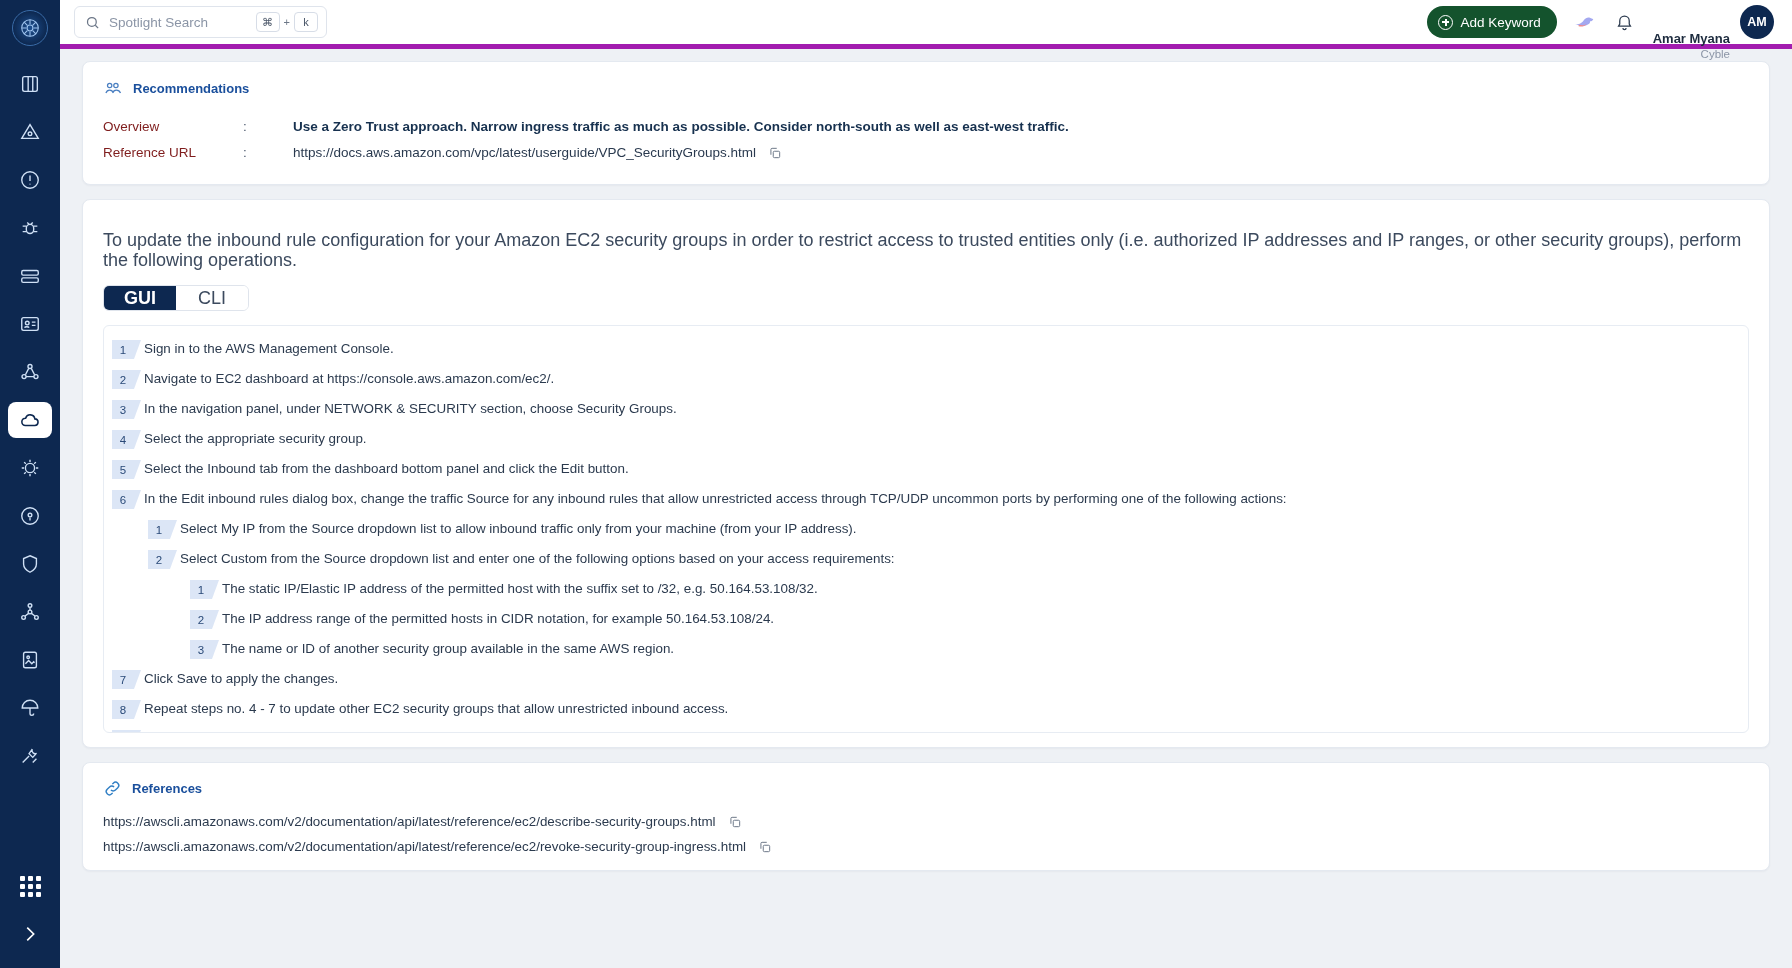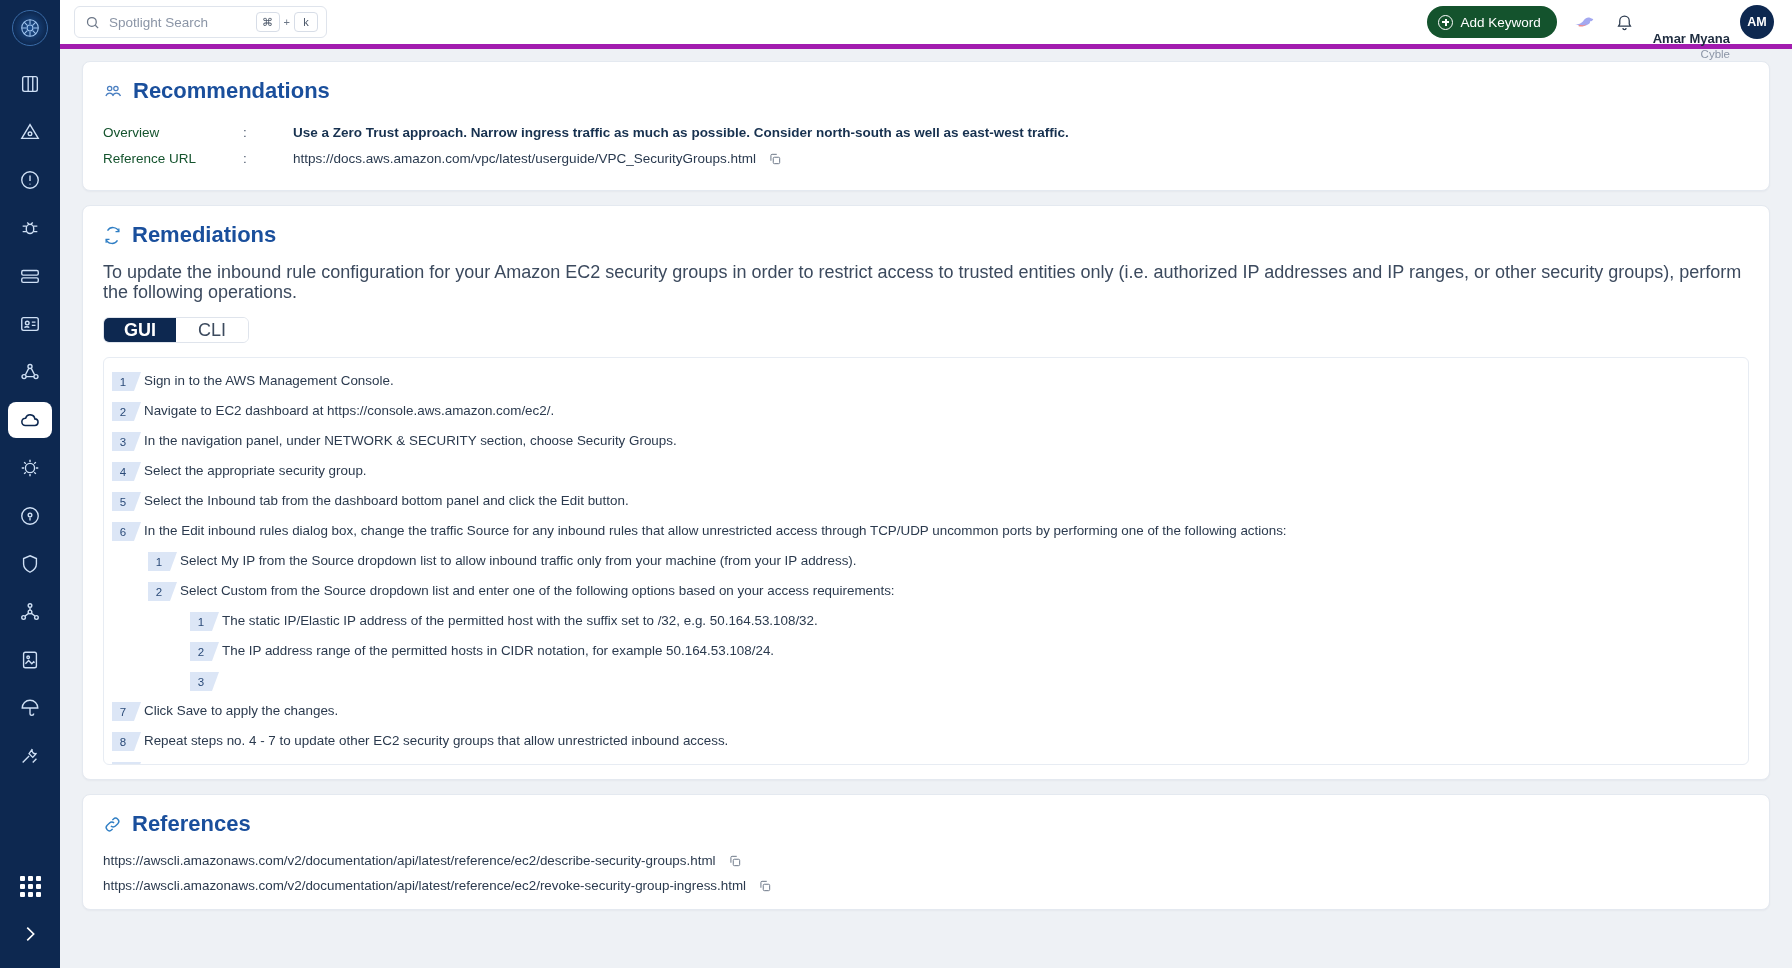--- a/index.html
+++ b/index.html
@@ -100,28 +100,28 @@
   .content {
     flex: 1 1 auto; overflow: hidden; padding: 12px 22px 0 22px;
     display: flex; flex-direction: column; gap: 14px;
   }
   .card {
     background: #ffffff; border: 1px solid #e4e9f0; border-radius: 8px;
     box-shadow: 0 1px 2px rgba(16,24,40,.04);
   }
   .card-title {
     display: flex; align-items: center; gap: 10px;
-    color: #1a4f9c; font-size: 22px; font-weight: 700;
+    color: #1a4f9c; font-size: 13px; font-weight: 700;
   }
 
   
   .rec { padding: 16px 20px 18px 20px; }
   .rec-rows { margin-top: 16px; }
   .rec-row { display: flex; align-items: flex-start; font-size: 13.5px; line-height: 22px; padding: 2px 0; }
-  .rec-label { width: 140px; color: #14532d; flex: 0 0 140px; }
+  .rec-label { width: 140px; color: #7f1d1d; flex: 0 0 140px; }
   .rec-colon { width: 50px; flex: 0 0 50px; color: #4c5a6e; }
   .rec-value-strong { color: #17314f; font-weight: 700; }
   .rec-value { color: #2a3a4f; display: flex; align-items: center; gap: 12px; justify-content: space-between; }
   .copy-ico { cursor: pointer; display: inline-flex; }
 
   
   .rem { padding: 16px 20px 14px 20px; display:flex; flex-direction:column; min-height:0; }
   .rem-desc { margin-top: 14px; font-size: 18px; color: #3c4a5e; line-height: 20px; }
   .toggle {
     margin-top: 15px; display: inline-flex; border: 1px solid #dfe4ec; border-radius: 6px;
@@ -368,27 +368,20 @@
                   <rect x="9" y="9" width="11" height="11" rx="2"></rect>
                   <path d="M5 15V6a2 2 0 0 1 2-2h8"></path>
                 </svg>
             </span>
           </span>
         </div>
       </div>
     </div>
 
     <div class="card rem">
-      <div class="card-title">
-        <svg width="19" height="19" viewBox="0 0 24 24" fill="none" stroke="#2f7ec4" stroke-width="1.7">
-            <path d="M20 7a8 8 0 0 0-14.3-1.2M4 17a8 8 0 0 0 14.3 1.2"></path>
-            <path d="M20 3v4.2h-4.2M4 21v-4.2h4.2"></path>
-          </svg>
-        <span>Remediations</span>
-      </div>
       <div class="rem-desc">To update the inbound rule configuration for your Amazon EC2 security groups in order to restrict access to trusted entities only (i.e. authorized IP addresses and IP ranges, or other security groups), perform the following operations.</div>
 
       <div class="toggle">
         <div class="on">GUI</div>
         <div>CLI</div>
       </div>
 
       <div class="steps-box">
         <div class="step">
           <span class="badge">1</span>
@@ -425,20 +418,21 @@
         <div class="step lvl3">
           <span class="badge">1</span>
           <span class="step-text">The static IP/Elastic IP address of the permitted host with the suffix set to /32, e.g. 50.164.53.108/32.</span>
         </div>
         <div class="step lvl3">
           <span class="badge">2</span>
           <span class="step-text">The IP address range of the permitted hosts in CIDR notation, for example 50.164.53.108/24.</span>
         </div>
         <div class="step lvl3">
           <span class="badge">3</span>
+          <span class="step-text">The name or ID of another security group available in the same AWS region.</span>
         </div>
         <div class="step">
           <span class="badge">7</span>
           <span class="step-text">Click Save to apply the changes.</span>
         </div>
         <div class="step">
           <span class="badge">8</span>
           <span class="step-text">Repeat steps no. 4 - 7 to update other EC2 security groups that allow unrestricted inbound access.</span>
         </div>
         <div class="step">

